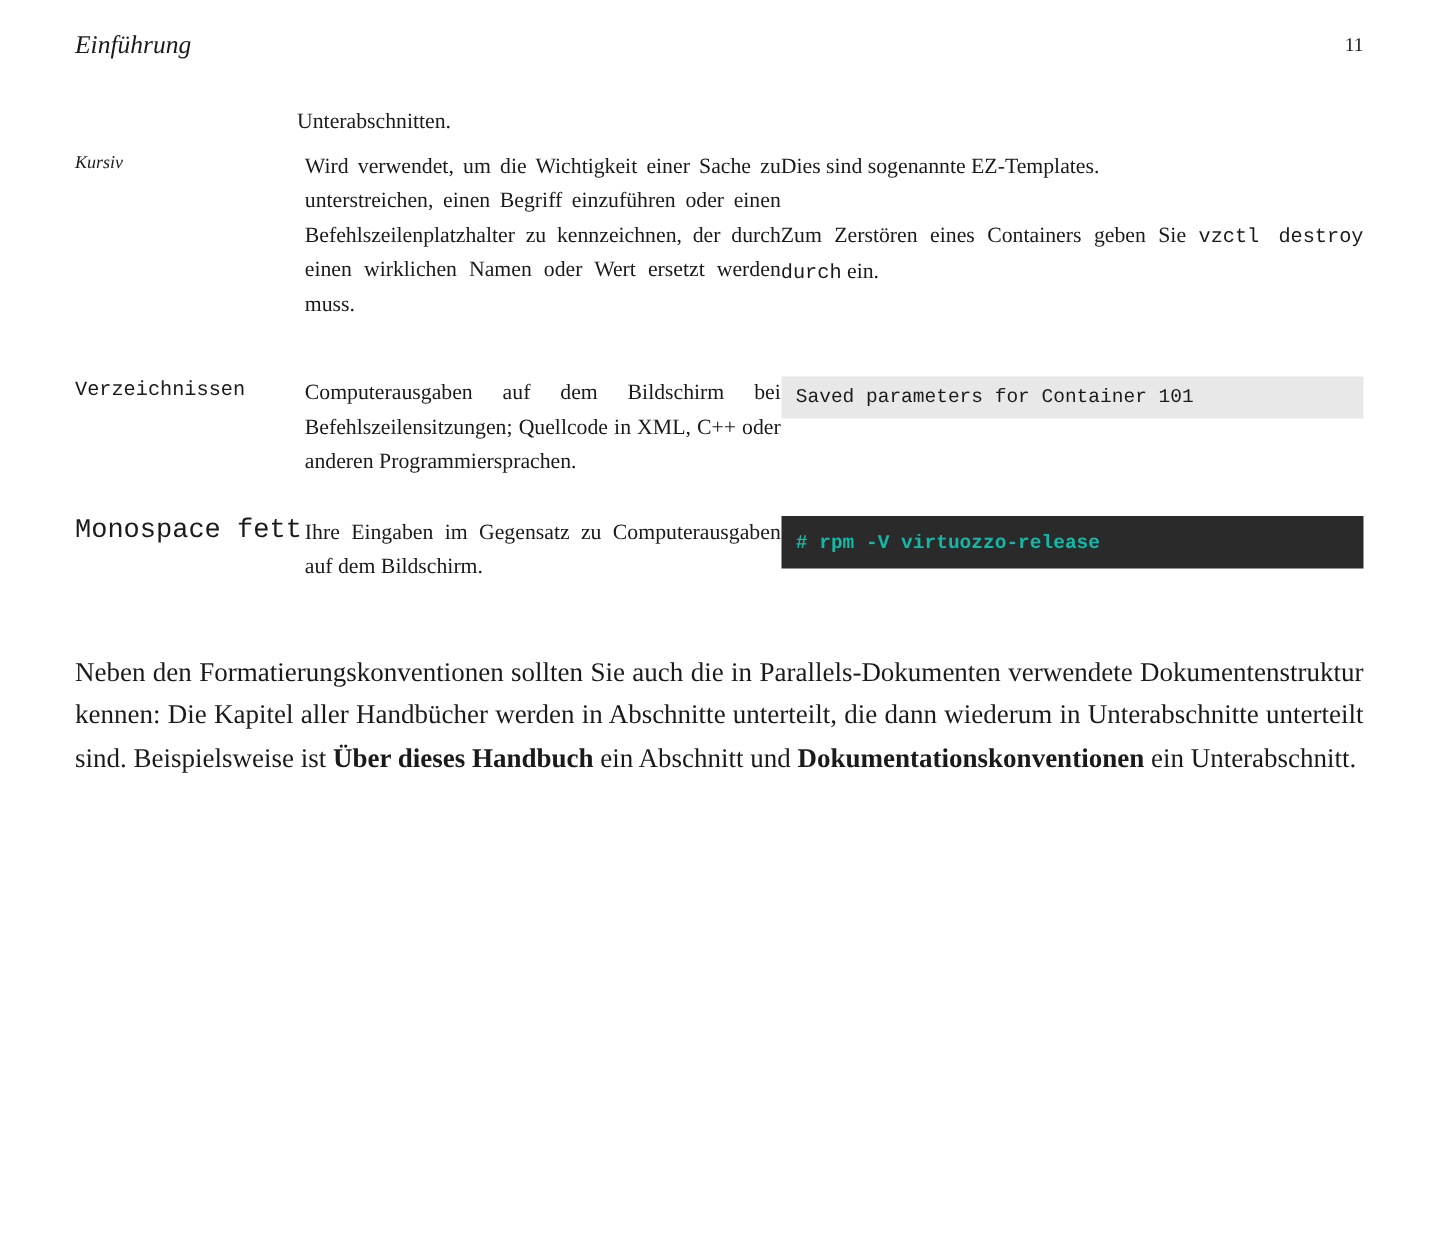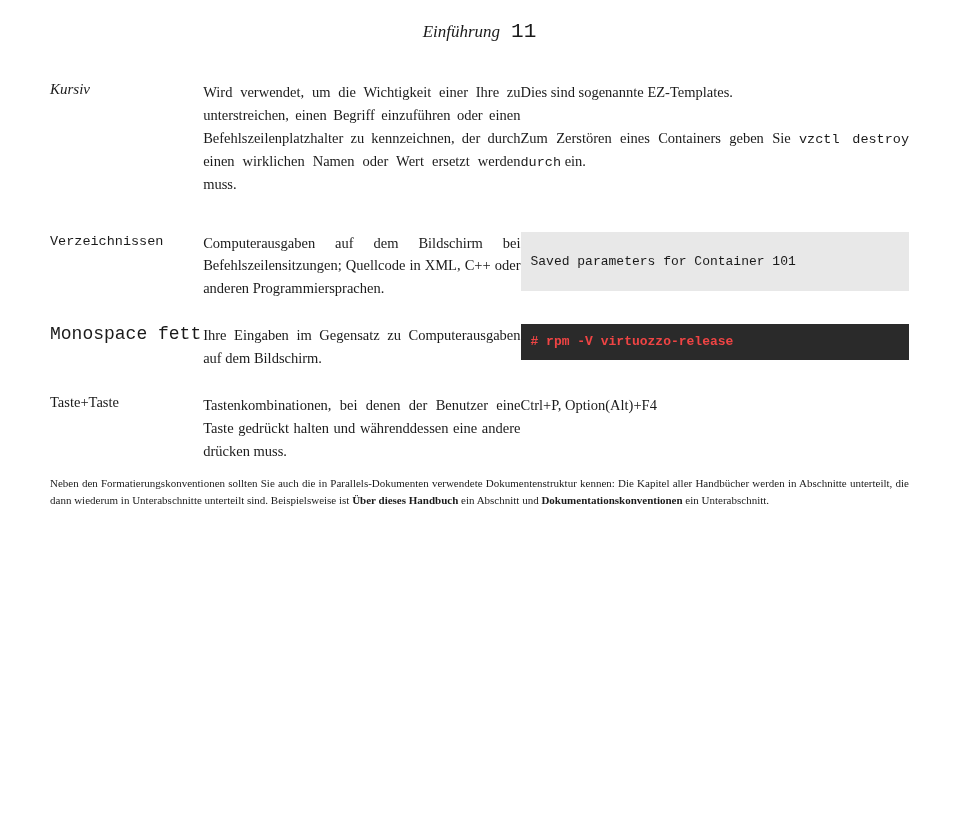--- a/index.html
+++ b/index.html
@@ -13,61 +13,61 @@
       font-family: "Times New Roman", Times, serif;
       font-size: 15px;
       color: #1a1a1a;
       width: 959px;
       min-height: 831px;
       padding: 20px 50px 30px 50px;
     }
 
     .page-header {
       display: flex;
-      justify-content: center;
+      justify-content: space-between;
       align-items: center;
       margin-bottom: 30px;
       border-bottom: none;
     }
 
     code.inline {
       font-family: "Courier New", Courier, monospace;
       font-size: 13.5px;
     }
 
     .preformatted-box {
       background-color: #e8e8e8;
       font-family: "Courier New", Courier, monospace;
       font-size: 13px;
-      padding: 20px 10px;
+      padding: 4px 10px;
       line-height: 1.5;
       white-space: pre-wrap;
       display: block;
     }
 
     .preformatted-dark {
       background-color: #2a2a2a;
-      color: #ef4444;
+      color: #14b8a6;
       font-family: "Courier New", Courier, monospace;
       font-size: 13px;
       font-weight: bold;
       padding: 8px 10px;
       line-height: 1.5;
       white-space: pre-wrap;
       display: block;
     }
 
     .italic-text {
     }
 
     .footer-paragraph {
-      font-size: 11px;
+      font-size: 18px;
       line-height: 1.6;
       text-align: justify;
-      margin-top: 6px;
+      margin-top: 26px;
     }
 
     .bold-text {
       font-weight: bold;
     }
 
     table.layout-table {
       width: 100%;
       border-collapse: separate;
       border-spacing: 0;
@@ -97,37 +97,40 @@
       font-size: 14.5px;
       line-height: 1.58;
       text-align: justify;
     }
   </style>
 </head>
 <body>
 
 <div class="page-header">
   <span style="font-style: italic; font-size: 17px;">Einführung</span>
-  <span style="font-size: 21px; margin-left: 11px; font-family: Liberation Mono, monospace;">11</span>
+  <span style="font-size: 13px; margin-left: 11px;">11</span>
 </div>
 
 <div style="display: flex; margin-bottom: 2px;">
   <div style="width: 148px;"></div>
+  <div style="width: 295px; font-size: 14.5px; line-height: 1.55; padding-right: 18px;">
+    <span>Unterabschnitten.</span>
+  </div>
   <div style="width: 355px;"></div>
 </div>
 
 <table class="layout-table">
   <tbody>
 
     <tr>
       <td class="td-term">
-        <span style="font-style: italic; font-size: 15px;">Kursiv</span>
+        <span style="font-style: italic; font-size: 12px;">Kursiv</span>
       </td>
       <td class="td-mid">
-        <span>Wird verwendet, um die Wichtigkeit einer Ihre zu unterstreichen, einen Begriff einzuführen oder einen Befehlszeilenplatzhalter zu kennzeichnen, der durch einen wirklichen Namen oder Wert ersetzt werden muss.</span>
+        <span>Wird verwendet, um die Wichtigkeit einer Sache zu unterstreichen, einen Begriff einzuführen oder einen Befehlszeilenplatzhalter zu kennzeichnen, der durch einen wirklichen Namen oder Wert ersetzt werden muss.</span>
       </td>
       <td class="td-right">
         <span>Dies sind sogenannte <span class="italic-text">EZ-Templates</span>.</span>
         <br><br>
         <span>Zum Zerstören eines Containers geben Sie <code class="inline">vzctl destroy <span class="italic-text">durch</span></code> ein.</span>
       </td>
     </tr>
 
     <tr>
         <td colspan="3" style="height: 6px;"></td>
@@ -163,29 +166,18 @@
       </td>
       <td class="td-right">
         <span class="preformatted-dark"># rpm -V virtuozzo-release</span>
       </td>
     </tr>
 
     <tr>
         <td colspan="3" style="height: 6px;"></td>
       </tr>
 
-    <tr>
-      <td class="td-term">
-        <span style="font-size: 14.5px;">Taste+Taste</span>
-      </td>
-      <td class="td-mid">
-        <span>Tastenkombinationen, bei denen der Benutzer eine Taste gedrückt halten und währenddessen eine andere drücken muss.</span>
-      </td>
-      <td class="td-right">
-        <span>Ctrl+P, Option(Alt)+F4</span>
-      </td>
-    </tr>
   </tbody>
 </table>
 
 <div class="footer-paragraph">
   <span>Neben den Formatierungskonventionen sollten Sie auch die in Parallels-Dokumenten verwendete Dokumentenstruktur kennen: Die Kapitel aller Handbücher werden in Abschnitte unterteilt, die dann wiederum in Unterabschnitte unterteilt sind. Beispielsweise ist </span><span class="bold-text">Über dieses Handbuch</span><span> ein Abschnitt und </span><span class="bold-text">Dokumentationskonventionen</span><span> ein Unterabschnitt.</span>
 </div>
 
 </body></html>

